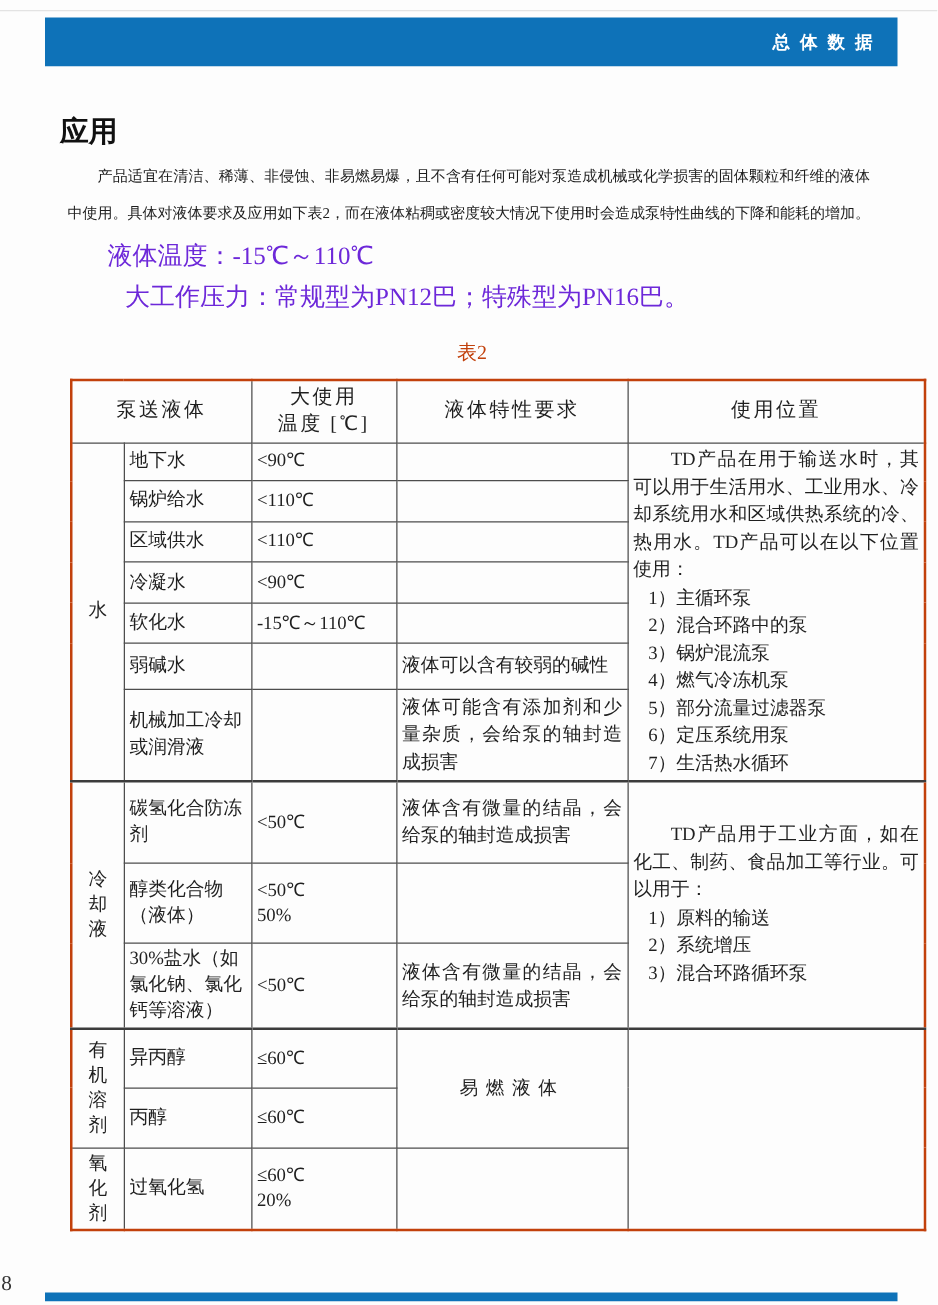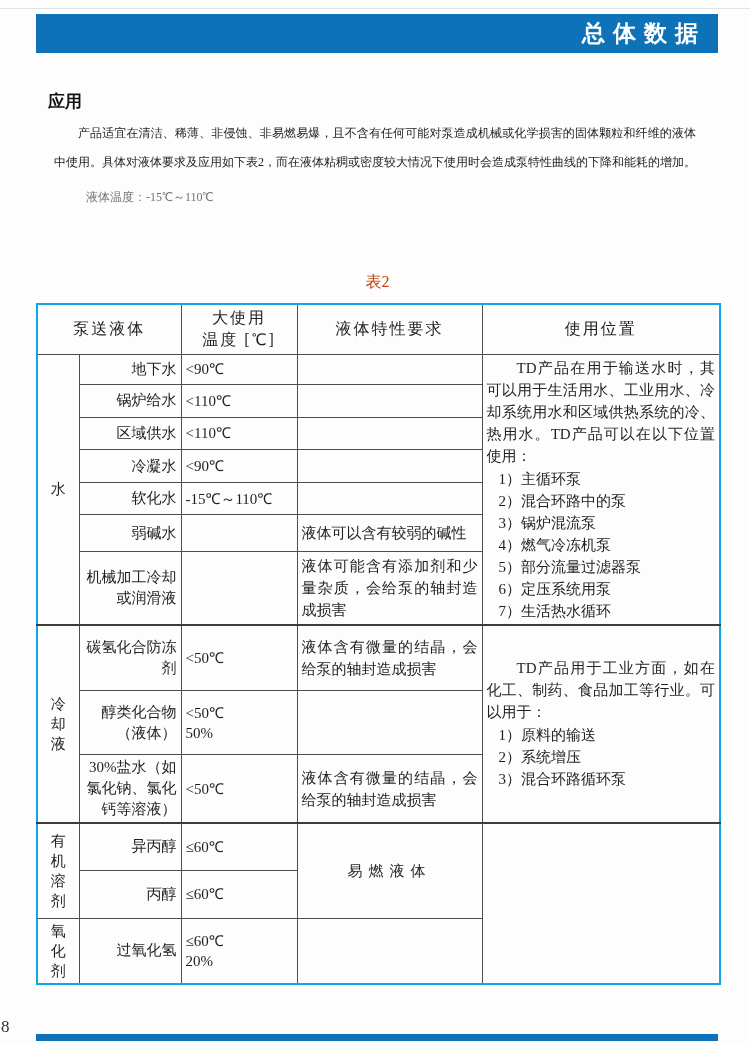--- a/index.html
+++ b/index.html
@@ -12,50 +12,50 @@
   .top-hairline {
     position:absolute; left:0; top:8px; width:750px; height:1px;
     background:#e3e3e3;
   }
   .header-bar {
     position:absolute; left:36px; top:14px; width:682px; height:39px;
     background:#0e72b8; display:flex; align-items:center; justify-content:flex-end;
   }
   .header-title {
     color:#ffffff; font-family:"Liberation Sans", sans-serif; font-weight:bold;
-    font-size:23px; letter-spacing:8px; padding-right:12px; line-height:39px;
+    font-size:14px; letter-spacing:8px; padding-right:12px; line-height:39px;
   }
   .content { position:absolute; left:48px; top:90px; width:654px; }
   .app-heading {
     font-family:Liberation Serif, serif; font-weight:bold;
-    font-size:17px; color:#111; margin:0 0 4px 0;
+    font-size:23px; color:#111; margin:0 0 4px 0;
   }
   .app-paragraph {
     font-size:12px; line-height:29px; text-align:justify; text-indent:2em;
     margin:6px; color:#1d1d1d;
   }
-  .app-line { font-size:12px; line-height:29px; margin-top:4px; color:#737373; }
+  .app-line { font-size:20px; line-height:29px; margin-top:4px; color:#6d28d9; }
   .line-temp { padding-left:38px; }
   .line-pressure { padding-left:52px; }
   .table-caption {
     position:absolute; left:36px; top:272px; width:683px;
     text-align:center; font-size:16px; color:#c2410c;
   }
   .table-wrap { position:absolute; left:36px; top:303px; width:683px; }
   table.spec {
     border-collapse:collapse; width:683px; table-layout:fixed;
-    border:2px solid #0ea5e9; font-size:15px; color:#1f1f1f;
+    border:2px solid #c2410c; font-size:15px; color:#1f1f1f;margin-left:20px;
   }
   table.spec td { border:1px solid #4d4d4d; padding:2px 4px; vertical-align:middle; }
   td.hdr {
     text-align:center; font-size:16px; letter-spacing:2px; line-height:22px;
   }
   td.cat { text-align:center; padding:2px 0; }
   .cat-stack { width:1em; margin:0 auto; word-break:break-all; line-height:20px; letter-spacing:0; }
-  td.liquid { text-align:right; padding:2px 10px; word-break:break-all; line-height:21px; }
+  td.liquid { text-align:left; padding:2px 10px; word-break:break-all; line-height:21px; }
   td.temp { text-align:left; line-height:20px; }
   td.char {
     text-align:left; padding:4px 8px; line-height:22px; word-break:break-all;
     text-align:justify;
   }
   td.char-center { text-align:center; letter-spacing:6px; }
   td.usage { vertical-align:top; text-align:left; padding:8px 10px 4px 10px; }
   td.usage-industry { padding-top:16px; }
   .usage-intro {
     text-indent:2em; text-align:justify; line-height:22px; margin:0 0 1px 0;
@@ -80,20 +80,21 @@
   <div class="top-hairline"></div>
 
   <div class="header-bar">
     <span class="header-title">总体数据</span>
   </div>
 
   <div class="content">
     <div class="app-heading">应用</div>
     <p class="app-paragraph">产品适宜在清洁、稀薄、非侵蚀、非易燃易爆，且不含有任何可能对泵造成机械或化学损害的固体颗粒和纤维的液体中使用。具体对液体要求及应用如下表2，而在液体粘稠或密度较大情况下使用时会造成泵特性曲线的下降和能耗的增加。</p>
     <div class="app-line line-temp">液体温度：-15℃～110℃</div>
+    <div class="app-line line-pressure">大工作压力：常规型为PN12巴；特殊型为PN16巴。</div>
   </div>
 
   <div class="table-caption">表2</div>
 
   <div class="table-wrap">
     <table class="spec">
       <colgroup>
         <col style="width:42px">
           <col style="width:102px">
           <col style="width:116px">

